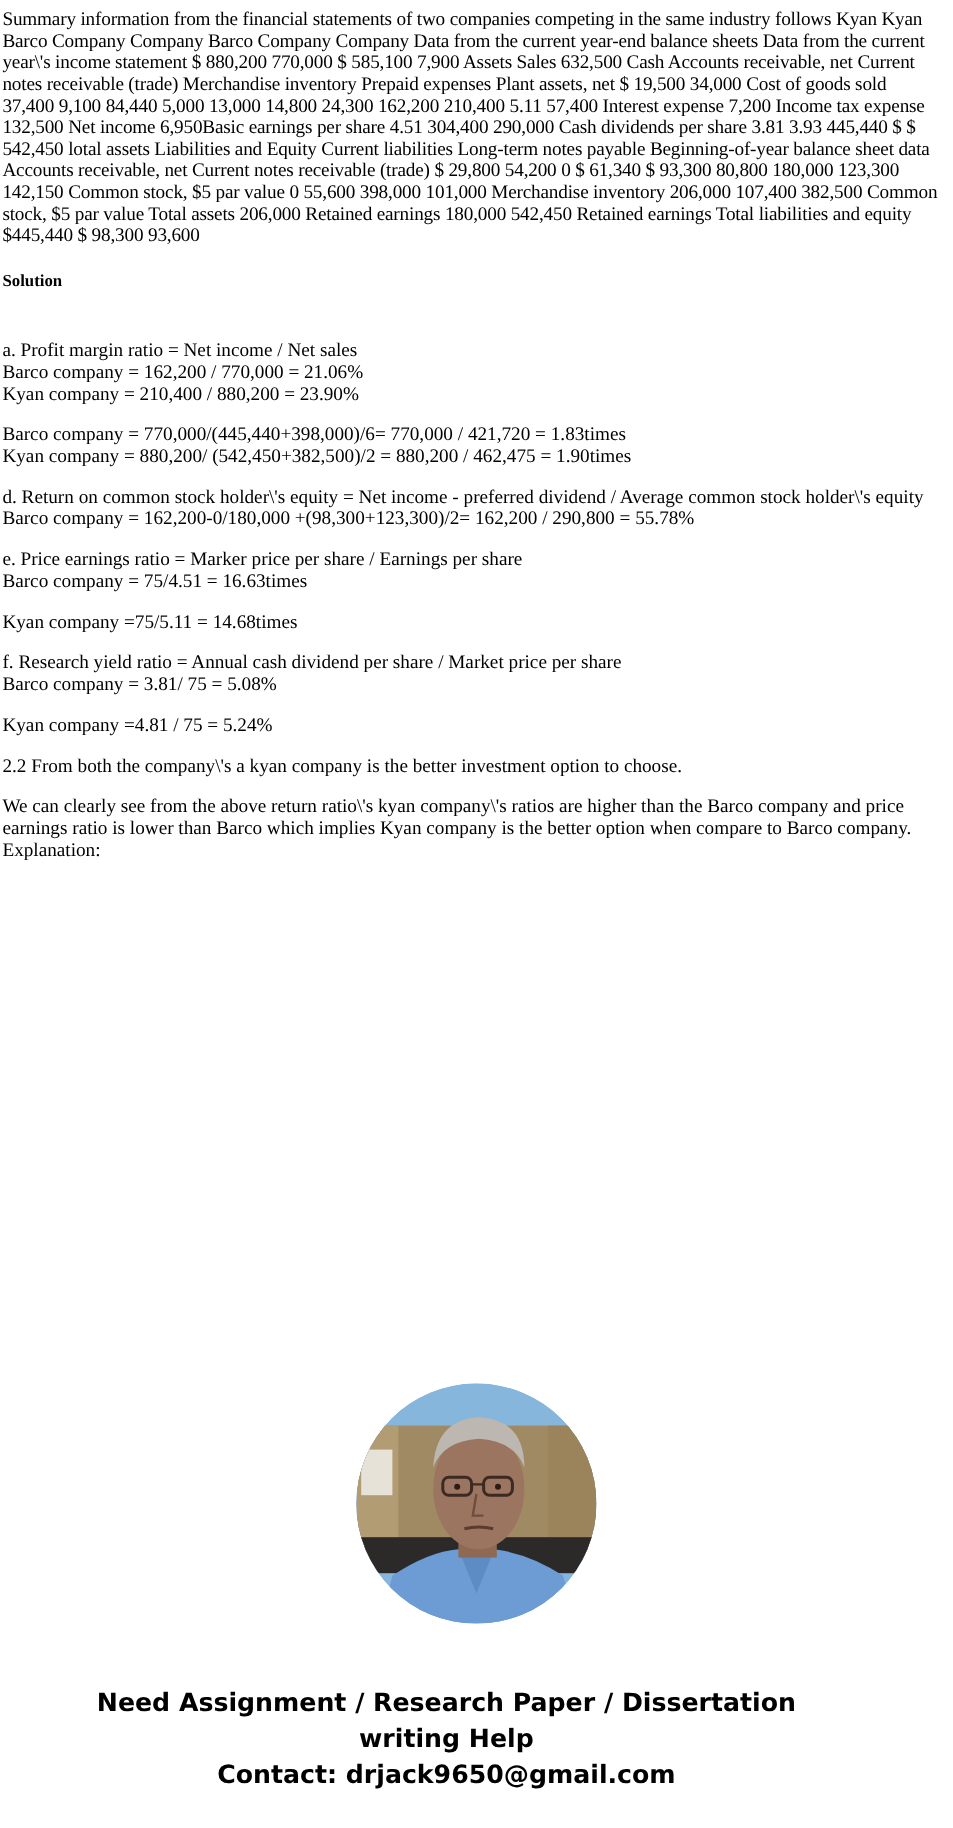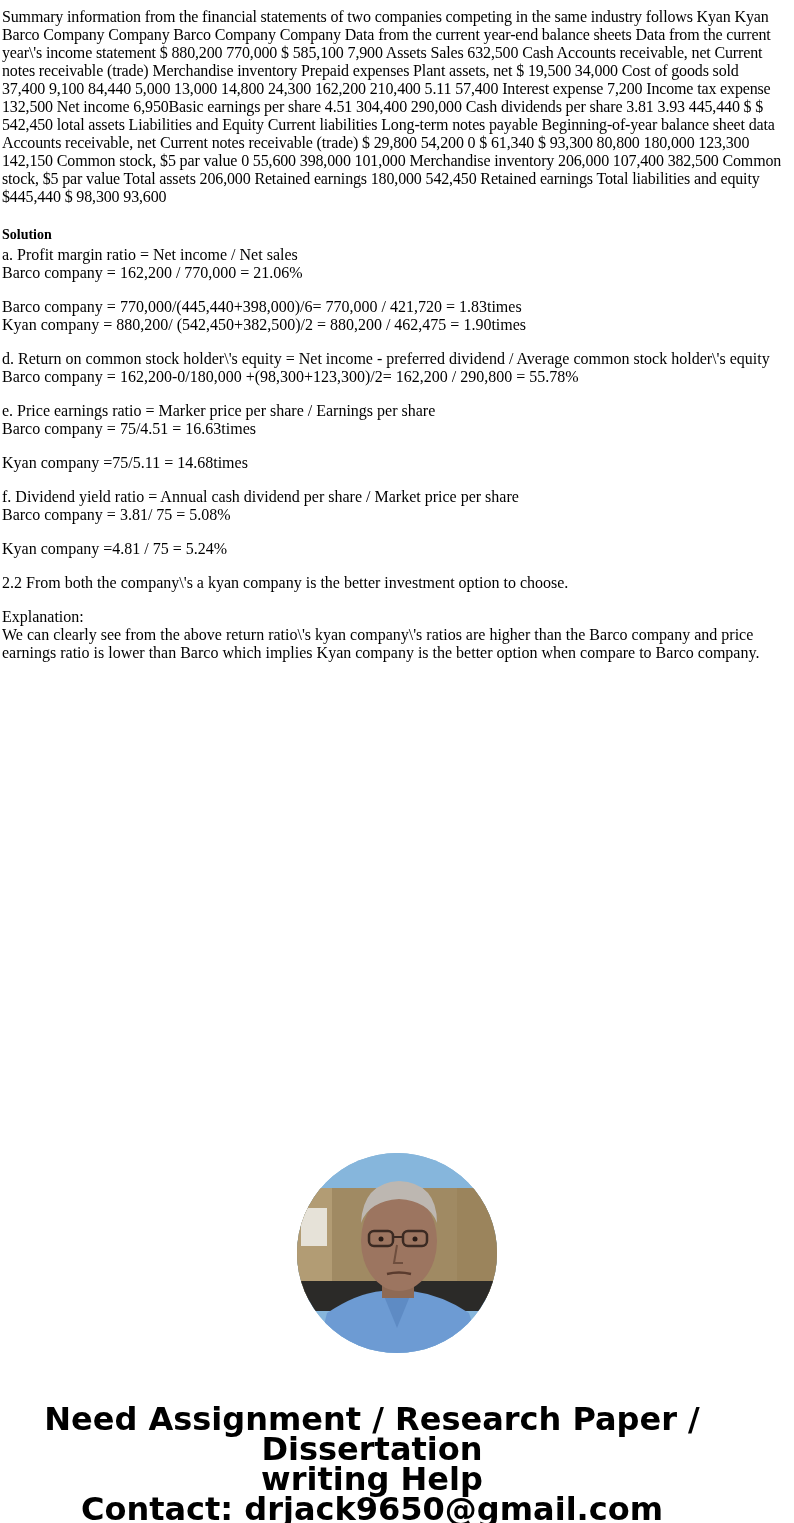--- a/index.html
+++ b/index.html
@@ -27,20 +27,21 @@
       margin: 0;
       letter-spacing: -0.15px;
     }
     .solution-heading {
       font-size: 14px;
       font-weight: bold;
       margin: 18px 0 0 0;
       line-height: 22px;
     }
     .answer {
+      margin-top: 38px;
     }
     .para {
       margin: 0 0 16px 0;
     }
     .para .line {
       display: block;
     }
     .avatar {
       position: absolute;
       left: 297px;
@@ -55,67 +56,68 @@
       display: block;
     }
     .promo {
       position: absolute;
       left: 0;
       top: 1404px;
       width: 744px;
       text-align: center;
       font-family: "DejaVu Sans", sans-serif;
       font-weight: bold;
-      font-size: 32px;
+      font-size: 21px;
       line-height: 30px;
       color: #000000;
     }
     .promo .line { display: block; }
   </style>
 </head>
 <body>
 
 <div class="content">
   <p class="question">Summary information from the financial statements of two companies competing in the same industry follows Kyan Kyan Barco Company Company Barco Company Company Data from the current year-end balance sheets Data from the current year\'s income statement $ 880,200 770,000 $ 585,100 7,900 Assets Sales 632,500 Cash Accounts receivable, net Current notes receivable (trade) Merchandise inventory Prepaid expenses Plant assets, net $ 19,500 34,000 Cost of goods sold 37,400 9,100 84,440 5,000 13,000 14,800 24,300 162,200 210,400 5.11 57,400 Interest expense 7,200 Income tax expense 132,500 Net income 6,950Basic earnings per share 4.51 304,400 290,000 Cash dividends per share 3.81 3.93 445,440 $ $ 542,450 lotal assets Liabilities and Equity Current liabilities Long-term notes payable Beginning-of-year balance sheet data Accounts receivable, net Current notes receivable (trade) $ 29,800 54,200 0 $ 61,340 $ 93,300 80,800 180,000 123,300 142,150 Common stock, $5 par value 0 55,600 398,000 101,000 Merchandise inventory 206,000 107,400 382,500 Common stock, $5 par value Total assets 206,000 Retained earnings 180,000 542,450 Retained earnings Total liabilities and equity $445,440 $ 98,300 93,600</p>
 
   <h3 class="solution-heading">Solution</h3>
 
   <div class="answer">
     <div class="para">
       <span class="line">a. Profit margin ratio = Net income / Net sales</span>
       <span class="line">Barco company = 162,200 / 770,000 = 21.06%</span>
+      <span class="line">Kyan company = 210,400 / 880,200 = 23.90%</span>
     </div>
     <div class="para">
       <span class="line">Barco company = 770,000/(445,440+398,000)/6= 770,000 / 421,720 = 1.83times</span>
       <span class="line">Kyan company = 880,200/ (542,450+382,500)/2 = 880,200 / 462,475 = 1.90times</span>
     </div>
     <div class="para">
       <span class="line">d. Return on common stock holder\'s equity = Net income - preferred dividend / Average common stock holder\'s equity</span>
       <span class="line">Barco company = 162,200-0/180,000 +(98,300+123,300)/2= 162,200 / 290,800 = 55.78%</span>
     </div>
     <div class="para">
       <span class="line">e. Price earnings ratio = Marker price per share / Earnings per share</span>
       <span class="line">Barco company = 75/4.51 = 16.63times</span>
     </div>
     <div class="para">
       <span class="line">Kyan company =75/5.11 = 14.68times</span>
     </div>
     <div class="para">
-      <span class="line">f. Dividend yield ratio = Annual cash dividend per share / Market price per share</span>
+      <span class="line">f. Research yield ratio = Annual cash dividend per share / Market price per share</span>
       <span class="line">Barco company = 3.81/ 75 = 5.08%</span>
     </div>
     <div class="para">
       <span class="line">Kyan company =4.81 / 75 = 5.24%</span>
     </div>
     <div class="para">
       <span class="line">2.2 From both the company\'s a kyan company is the better investment option to choose.</span>
     </div>
     <div class="para">
+      <span class="line">We can clearly see from the above return ratio\'s kyan company\'s ratios are higher than the Barco company and price earnings ratio is lower than Barco which implies Kyan company is the better option when compare to Barco company.</span>
       <span class="line">Explanation:</span>
-      <span class="line">We can clearly see from the above return ratio\'s kyan company\'s ratios are higher than the Barco company and price earnings ratio is lower than Barco which implies Kyan company is the better option when compare to Barco company.</span>
     </div>
   </div>
 </div>
 
 <div class="avatar">
   <svg width="200" height="200" viewBox="0 0 200 200">
 
     <rect x="0" y="0" width="200" height="200" fill="#86b6dc"></rect>
 
     <rect x="0" y="35" width="200" height="110" fill="#a08a63"></rect>

